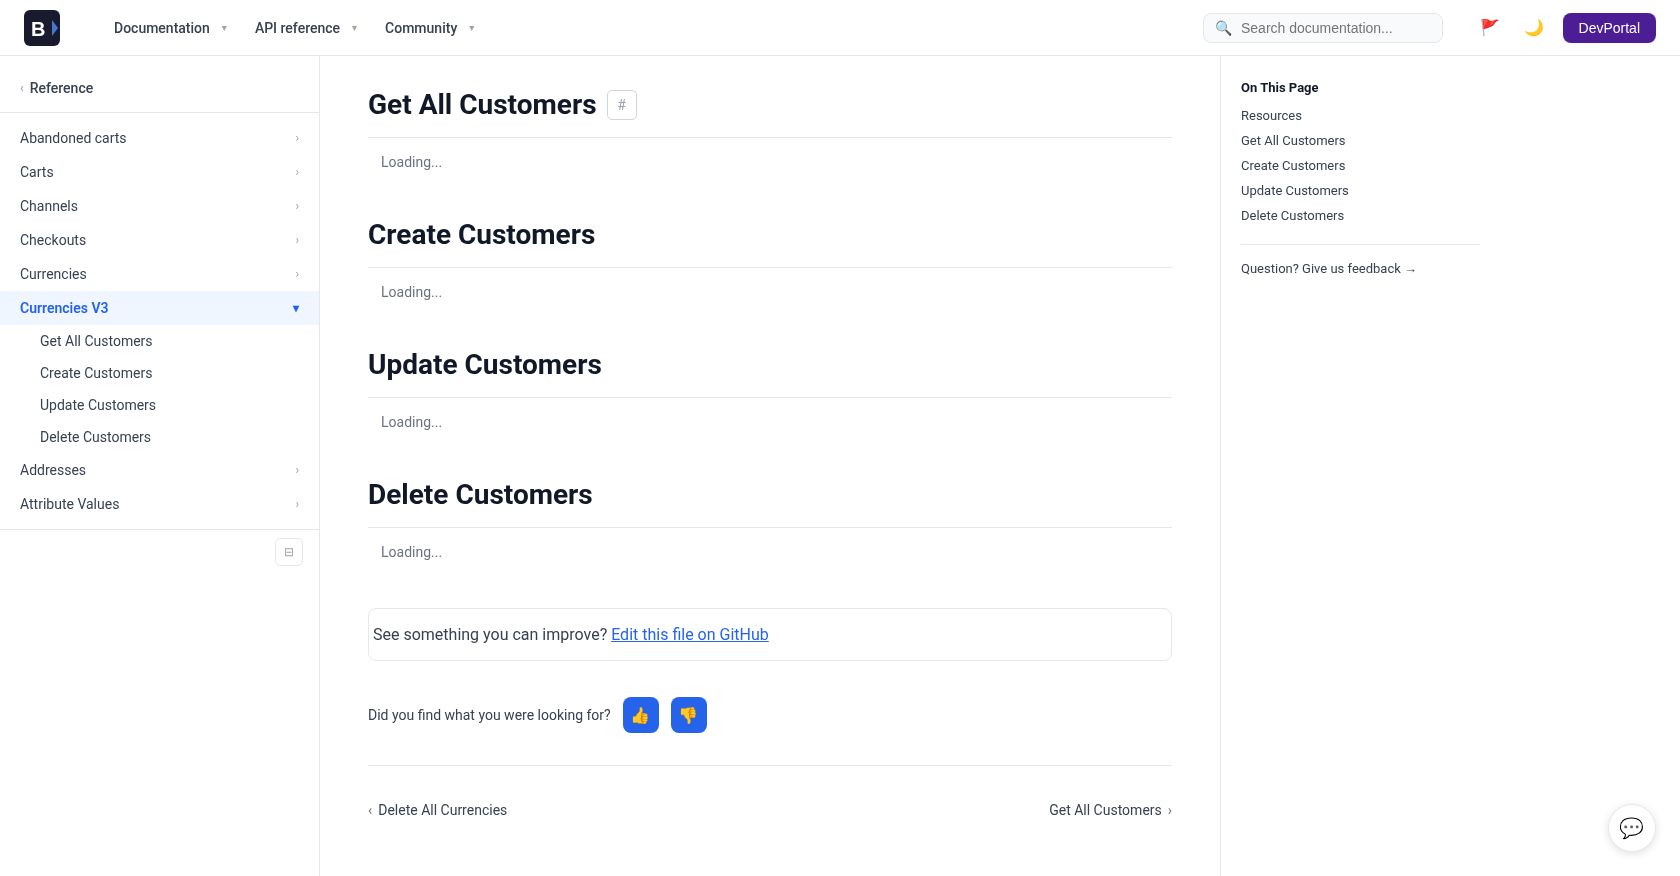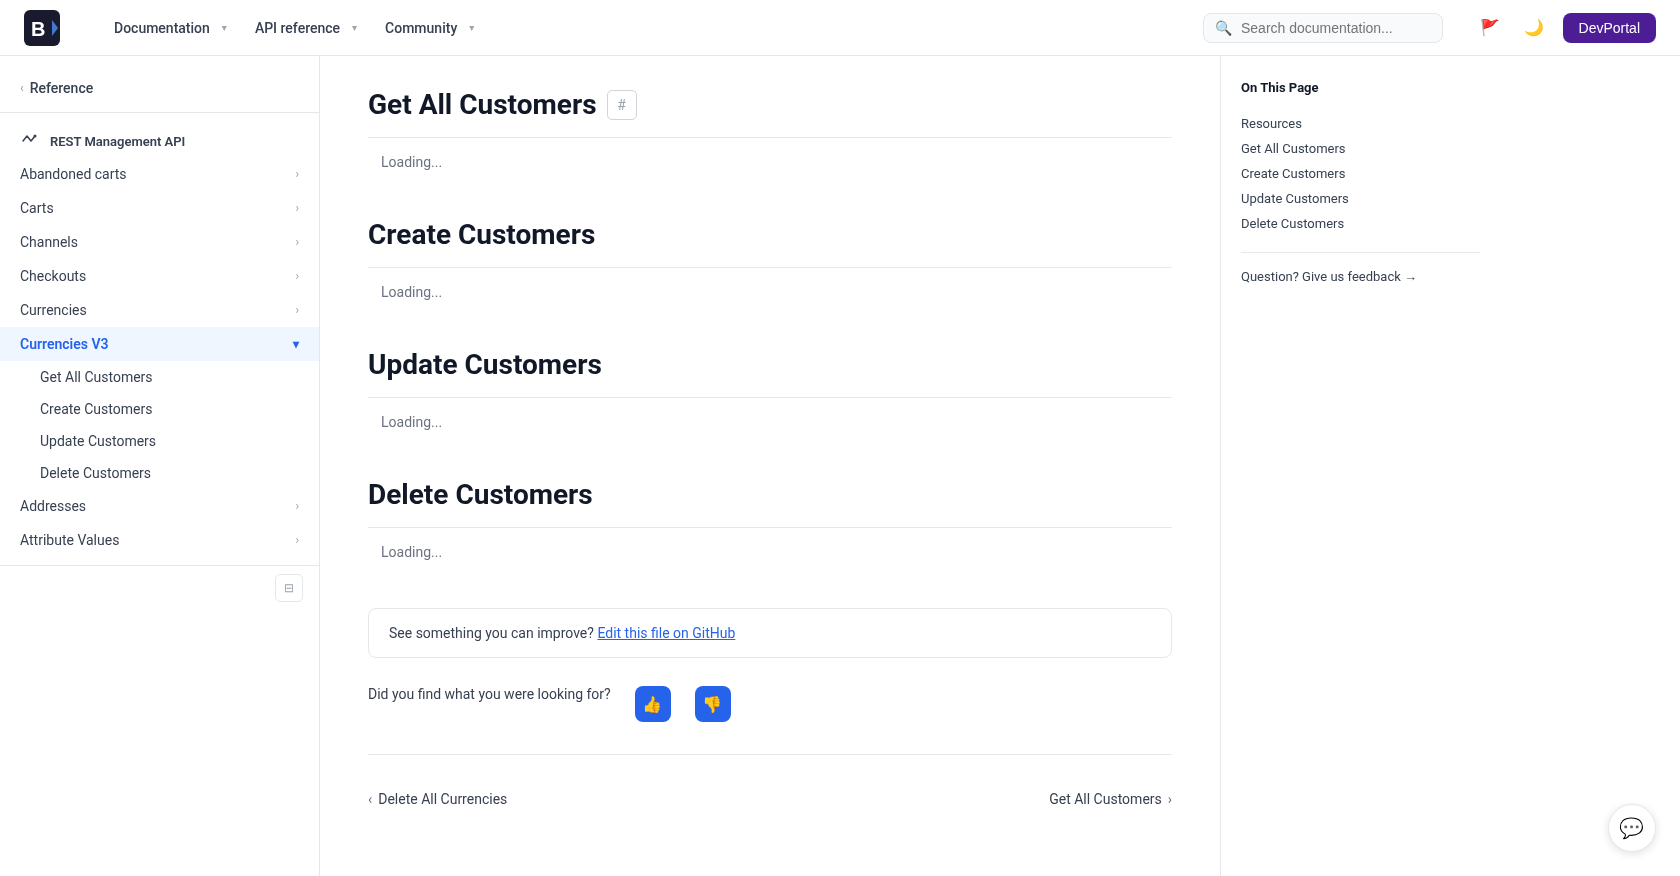--- a/index.html
+++ b/index.html
@@ -94,27 +94,27 @@
     }
     .section-title .anchor-icon {
       display: inline-flex; align-items: center; justify-content: center;
       width: 30px; height: 30px; border: 1.5px solid #d1d5db; border-radius: 5px;
       font-size: 14px; color: #9ca3af; font-weight: 400;
     }
     .loading-text { font-size: 14px; color: #6b7280; margin-left: 13px; }
 
     .improve-box {
       border: 1px solid #e5e7eb; border-radius: 8px;
-      padding: 16px 20px; font-size: 14px; color: #374151;
-      margin-bottom: 28px;
+      padding: 16px 4px; font-size: 16px; color: #374151;
+      margin-bottom: 36px;
     }
     .improve-box a { color: #2563eb; text-decoration: underline; cursor: pointer; }
 
     .feedback-row {
-      display: flex; gap: 24px; margin-bottom: 32px;
+      display: flex; align-items: center; gap: 12px; margin-bottom: 32px;
     }
     .feedback-label { font-size: 14px; color: #374151; }
     .feedback-btn {
       width: 36px; height: 36px; border-radius: 8px; border: none;
       display: flex; align-items: center; justify-content: center;
       cursor: pointer; font-size: 16px; background: #2563eb; color: #fff;
     }
 
     .page-divider { border: none; border-top: 1px solid #e5e7eb; margin: 0 0 24px; }
 
@@ -127,21 +127,21 @@
       font-size: 14px; color: #374151; cursor: pointer; text-decoration: none;
     }
     .prev-next-link .arrow { color: #6b7280; font-size: 14px; }
 
     
     .right-sidebar {
       width: 280px; min-width: 280px; padding: 24px 20px;
       border-left: 1px solid #e5e7eb; overflow-y: auto;
     }
     .on-this-page-title {
-      font-size: 13px; font-weight: 700; color: #111827; margin-bottom: 16px;
+      font-size: 13px; font-weight: 700; color: #111827; margin-bottom: 8px;
     }
     .on-this-page-item {
       padding: 5px 0; font-size: 13px; color: #374151; cursor: pointer;
     }
     .on-this-page-divider { border: none; border-top: 1px solid #e5e7eb; margin: 16px 0; }
     .feedback-link {
       display: flex; align-items: center; gap: 4px;
       font-size: 13px; color: #374151; cursor: pointer;
     }
 
@@ -207,29 +207,20 @@
 </nav>
 
 <div class="page-layout">
 
   <aside class="sidebar">
     <div class="sidebar-reference">
       <span class="chevron">‹</span>
       <span>Reference</span>
     </div>
     <hr class="sidebar-divider">
-    <div class="sidebar-api-header">
-      <span class="sidebar-api-icon">
-        <svg width="18" height="18" viewBox="0 0 18 18" fill="none">
-          <path d="M2 9 L6 4 L10 9 L14 4" stroke="#374151" stroke-width="1.5" stroke-linecap="round" stroke-linejoin="round"></path>
-          <circle cx="14" cy="4" r="1.5" fill="#374151"></circle>
-        </svg>
-      </span>
-      <span>REST Management API</span>
-    </div>
 
     <div class="sidebar-item">
       <span>Abandoned carts</span>
       <span class="item-chevron">›</span>
     </div>
     <div class="sidebar-item">
       <span>Carts</span>
       <span class="item-chevron">›</span>
     </div>
     <div class="sidebar-item">

